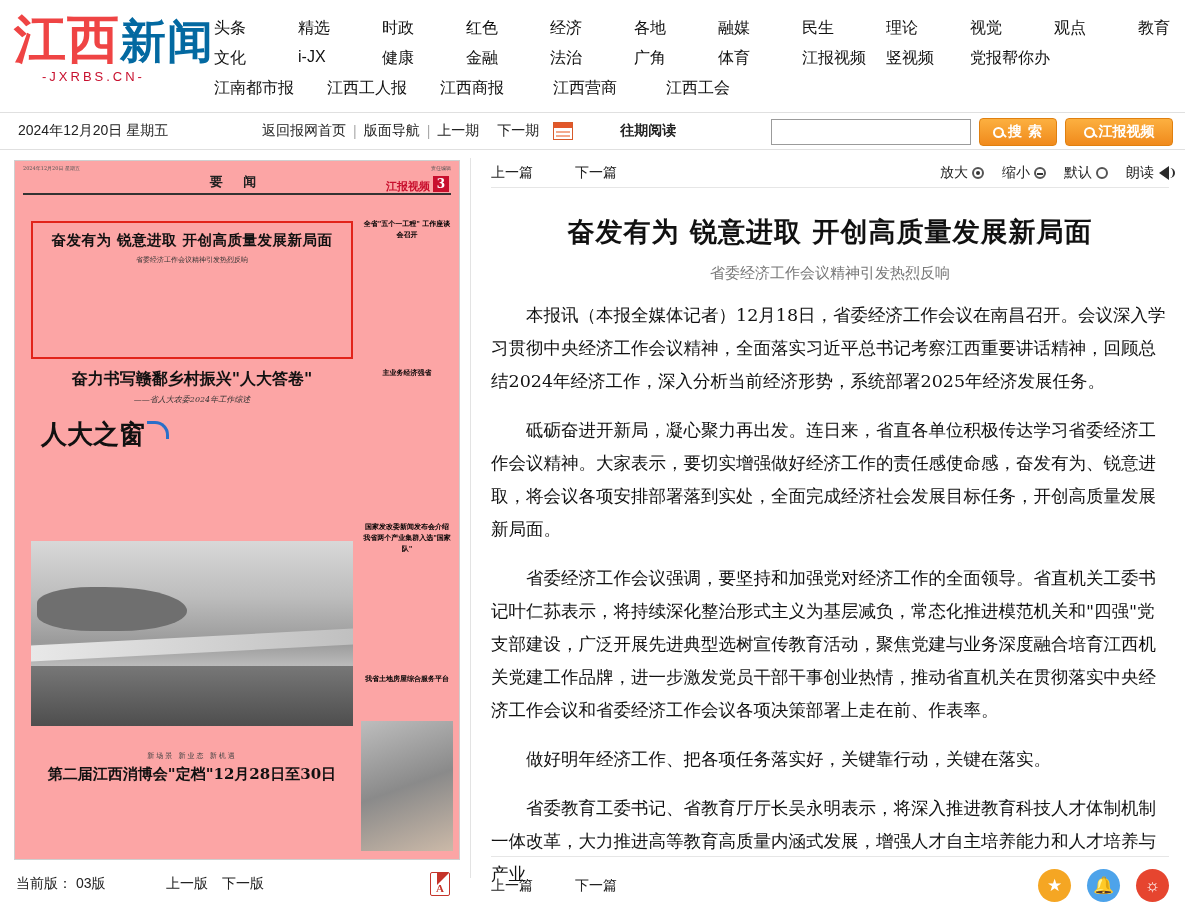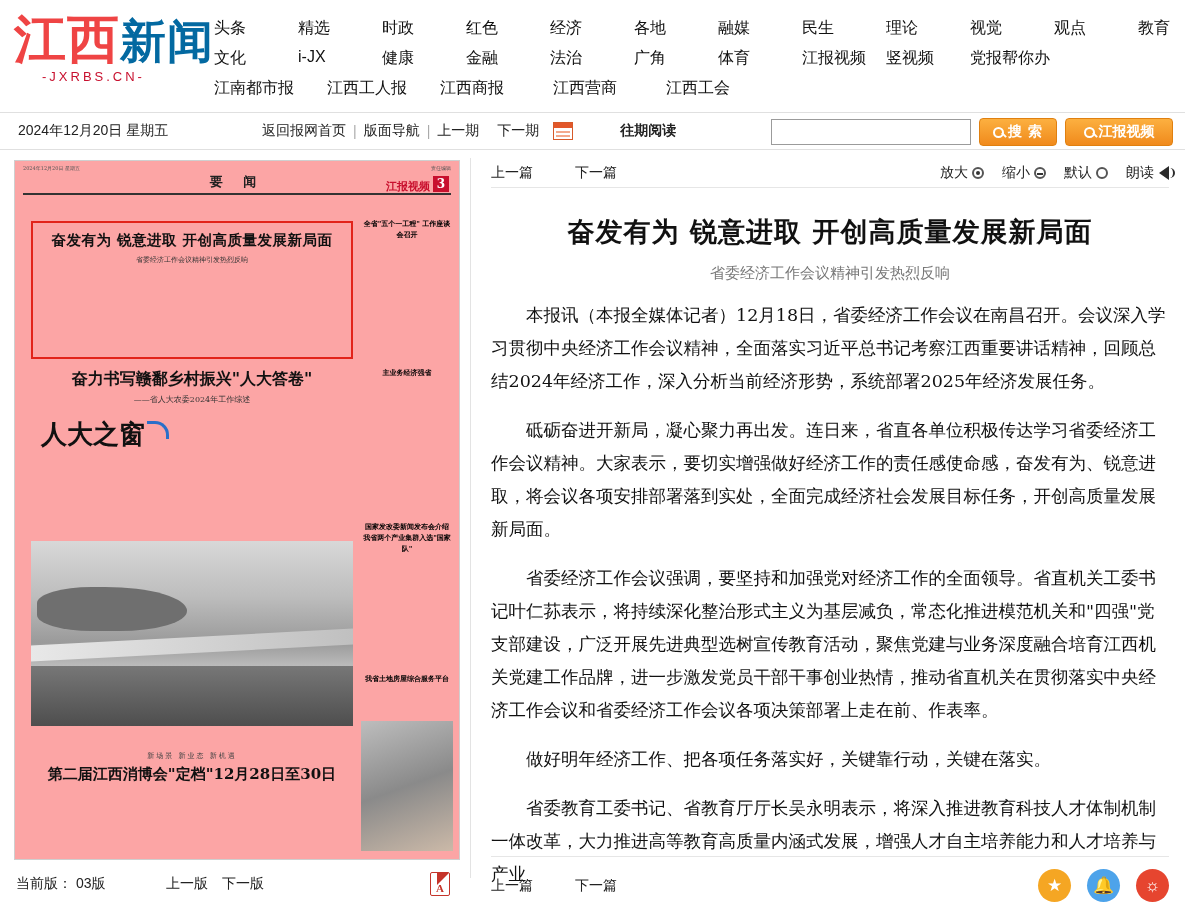--- a/index.html
+++ b/index.html
@@ -148,21 +148,21 @@
   .ln { height: 2px; background: #cfcfcf; margin-bottom: 2.6px; }
   .ln.s { width: 72%; }
   .paper-right-col {
     position: absolute; left: 346px; top: 58px; width: 92px;
   }
   .prc-head { font-size: 7px; text-align: center; font-weight: bold; line-height: 1.5; }
   .mid-head {
     position: absolute; left: 16px; top: 208px; width: 322px; text-align: center;
   }
   .mh-big { font-weight: bold; font-size: 16px; color: #111; }
-  .mh-small { font-size: 8px; color: #333; margin-top: 4px; }
+  .mh-small { font-size: 8px; color: #333; margin-top: 4px; font-style: italic; }
   .rd-logo {
     position: absolute; left: 26px; top: 256px; font-size: 26px; font-weight: bold;
     color: #111; font-family: "DejaVu Serif", serif;
   }
   .rd-logo .wave {
     display: inline-block; width: 22px; height: 18px; vertical-align: 4px;
     border-right: 3px solid #2a6fc9; border-top: 3px solid #2a6fc9;
     border-radius: 0 14px 0 0; margin-left: 2px;
   }
   .photo {

